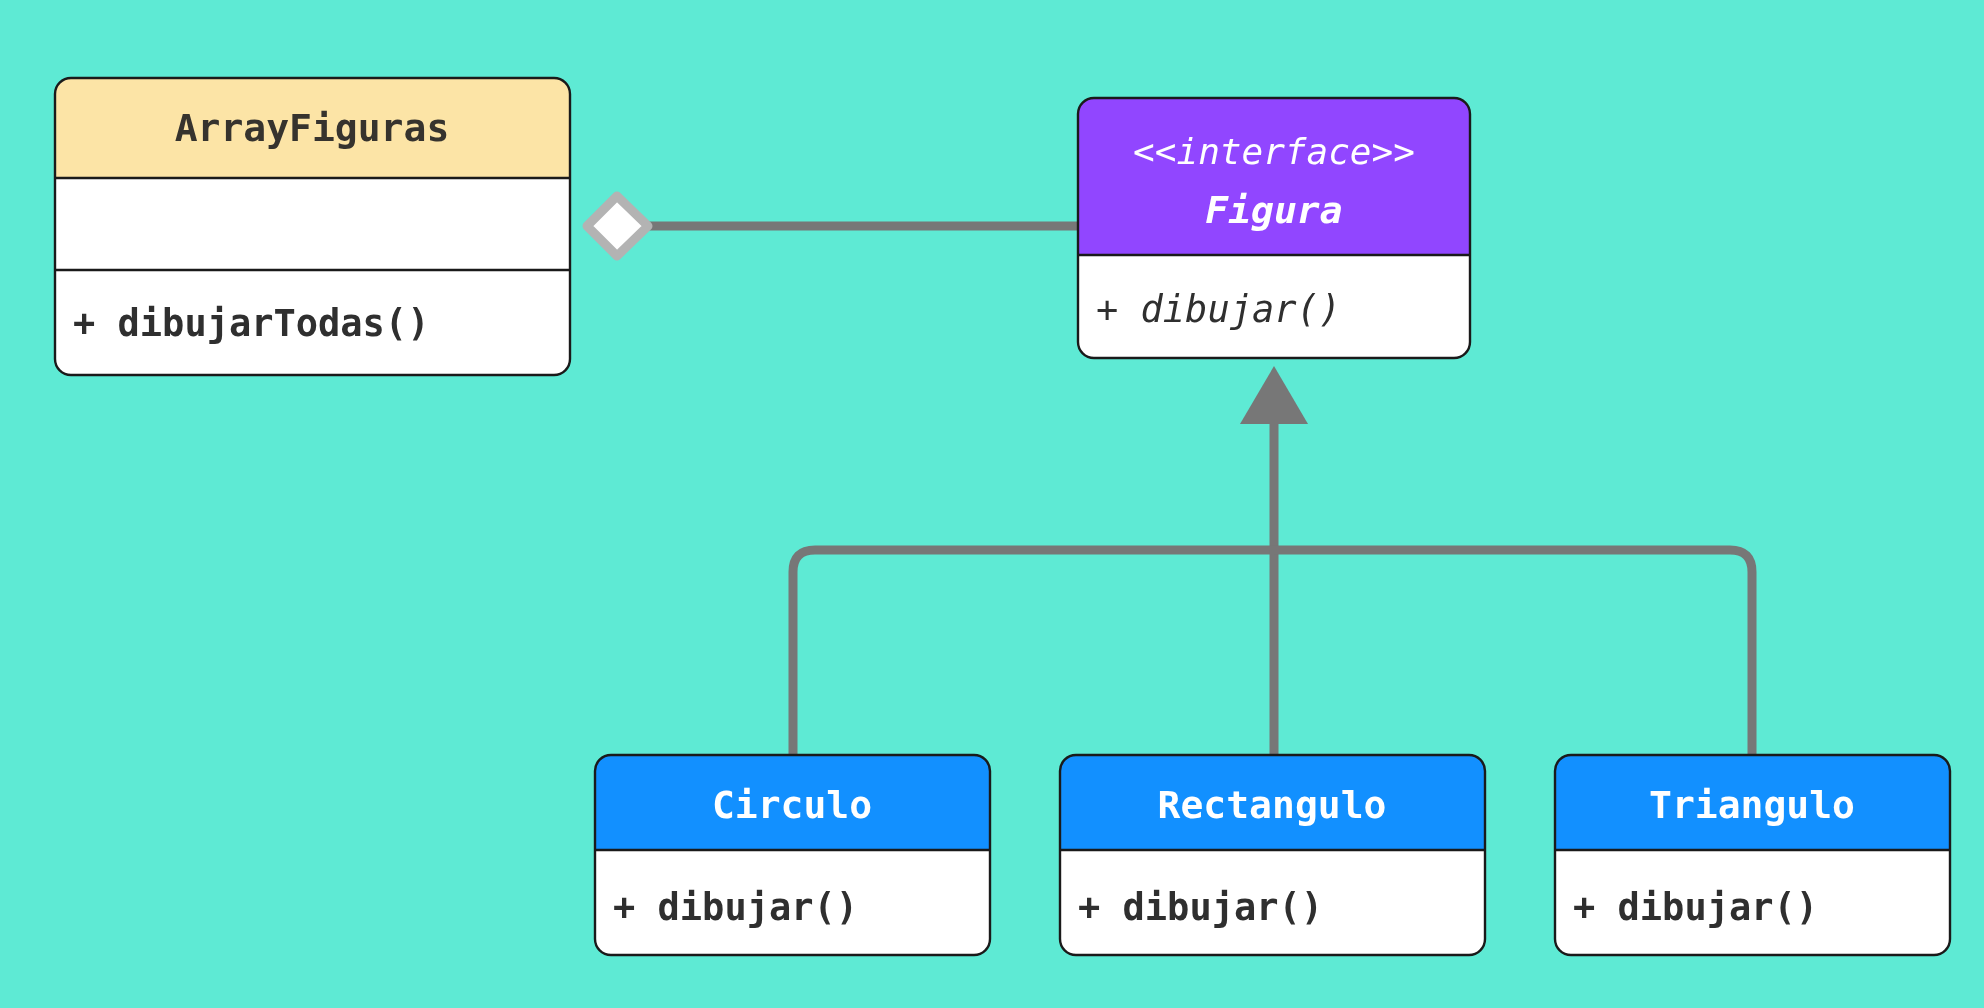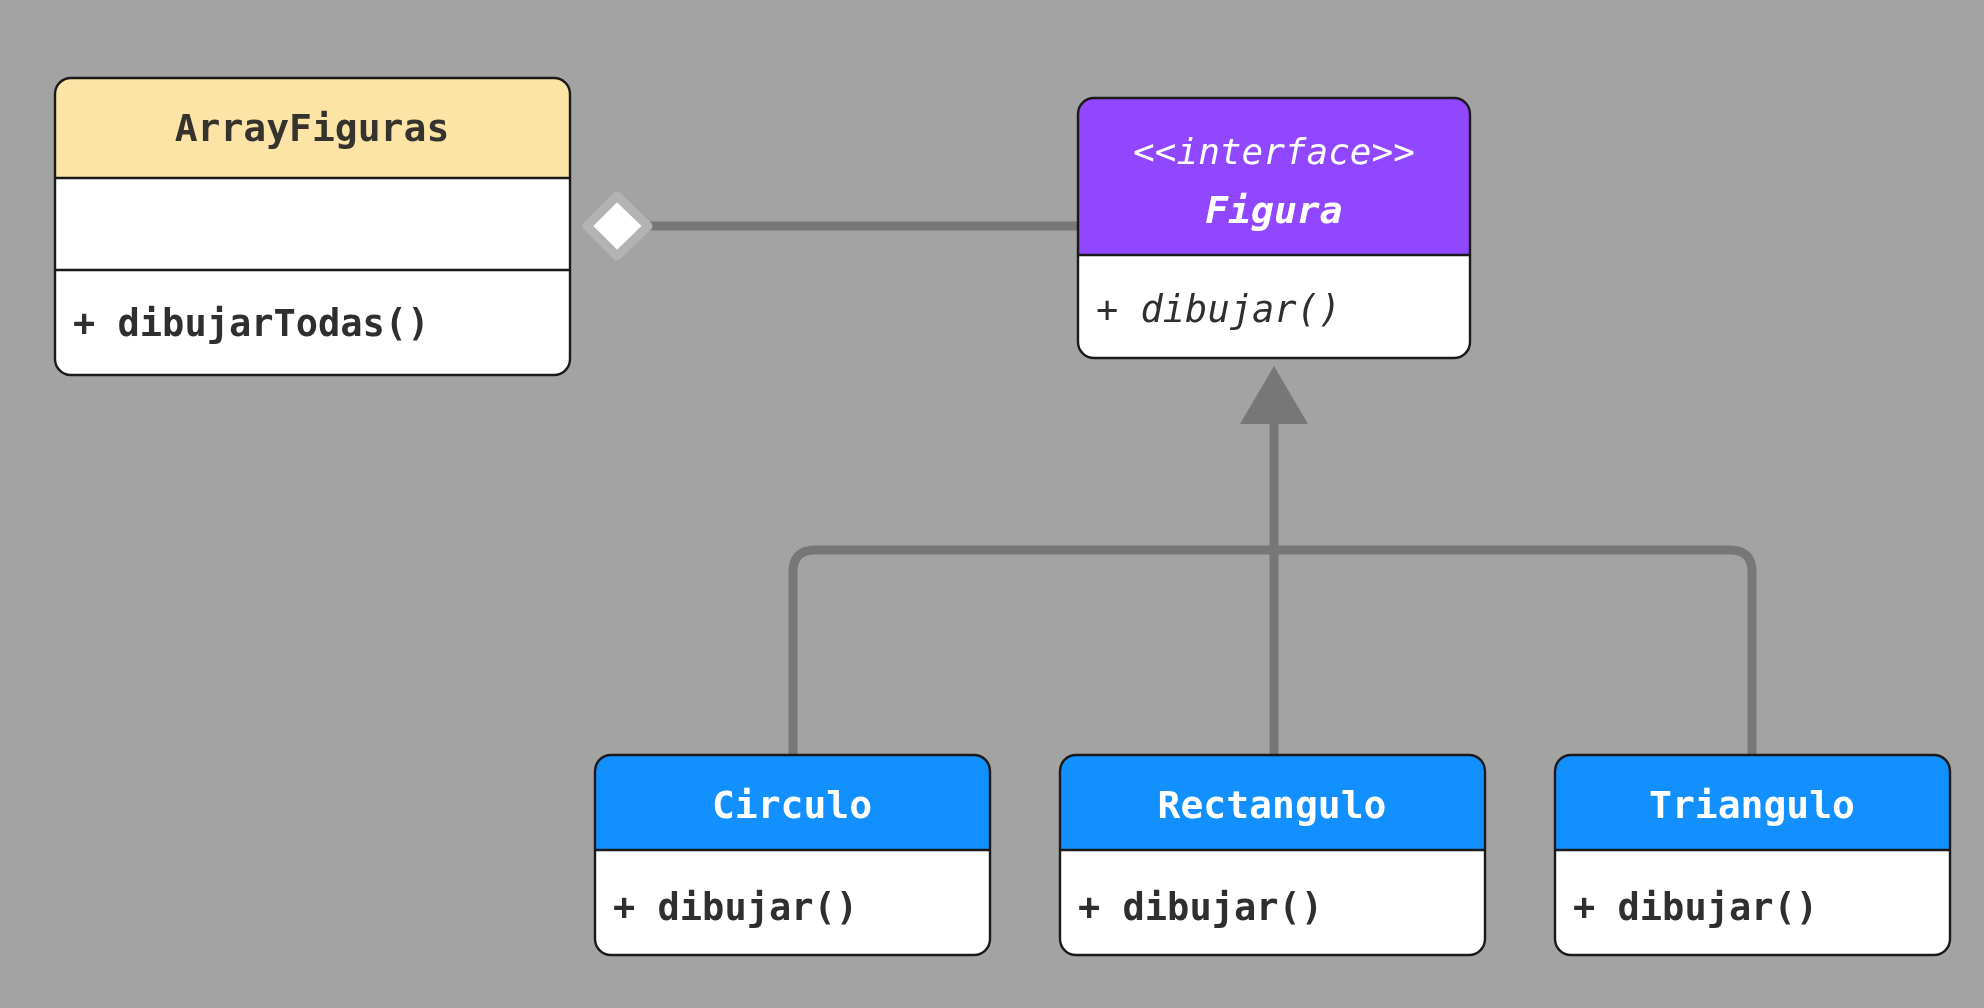--- a/index.html
+++ b/index.html
@@ -10,21 +10,21 @@
   body {
     width: 1984px;
     height: 1008px;
     overflow: hidden;
     font-family: "DejaVu Sans Mono", monospace;
   }
   #diagram-root {
     position: relative;
     width: 1984px;
     height: 1008px;
-    background: #a3a3a3;
+    background: #5eead4;
   }
   svg#uml-canvas {
     position: absolute;
     top: 0;
     left: 0;
     width: 1984px;
     height: 1008px;
     display: block;
   }
   .cls-name {

